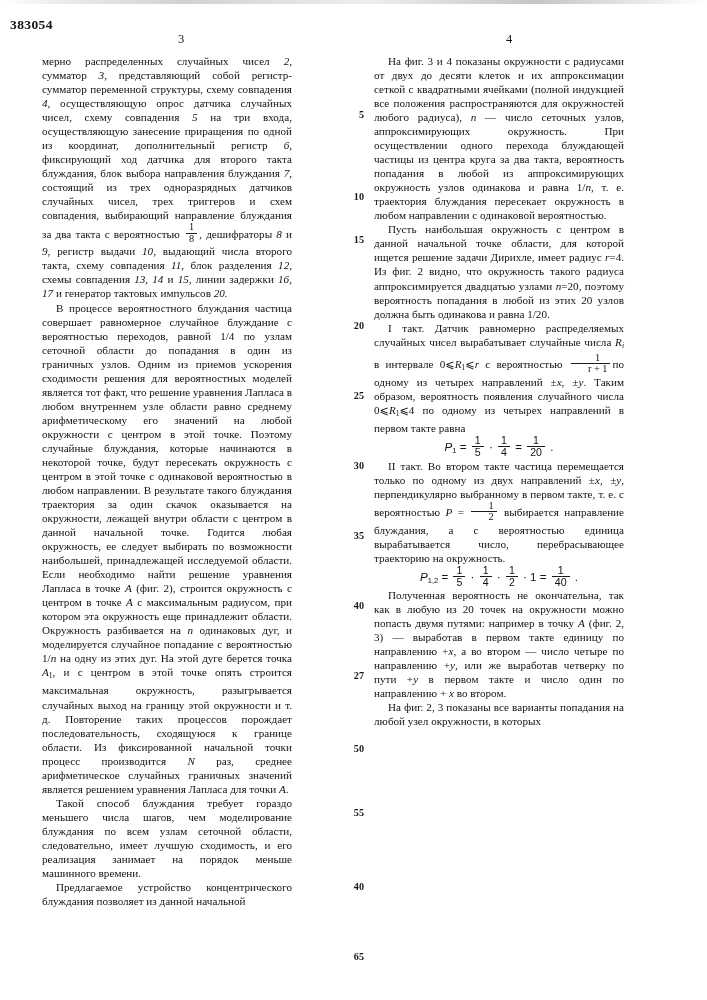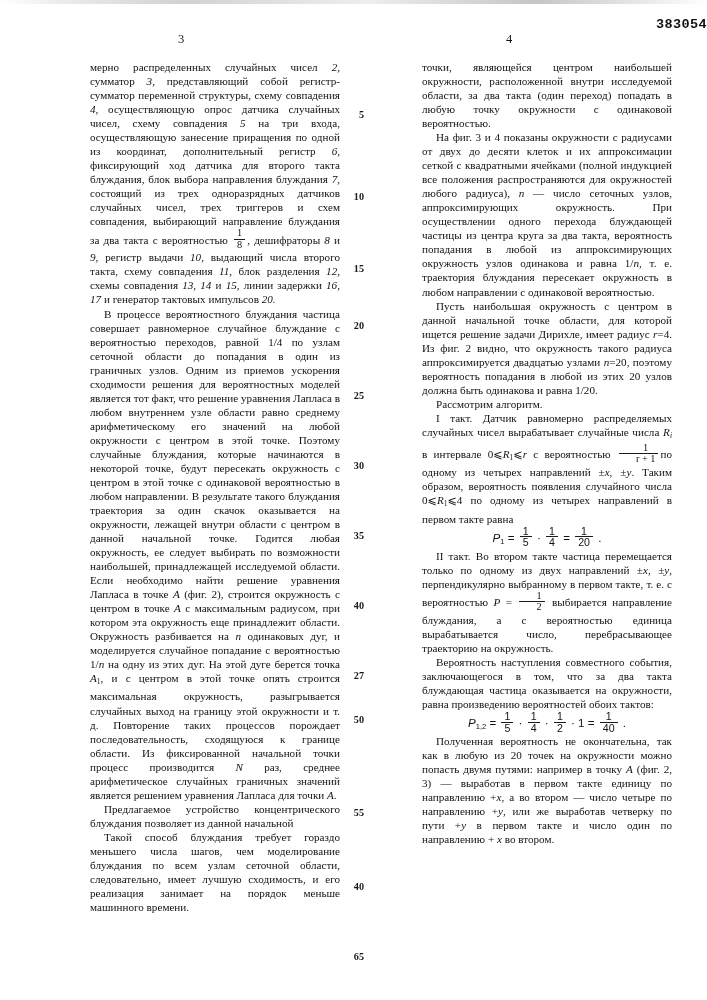--- a/index.html
+++ b/index.html
@@ -28,25 +28,25 @@
         rgba(120,120,120,.28) 52%,
         rgba(40,40,40,.60) 76%,
         rgba(255,255,255,0) 100%);
     opacity: .45;
   }
 
   .patent-number {
     position: absolute;
     top: 17px;
     left: 10px; right: 0;
-    text-align: right;
+    text-align: left;
     font-size: 13.5px;
     font-weight: bold;
     letter-spacing: .4px;
-    font-family: Liberation Mono, monospace;
+    font-family: Liberation Serif, serif;
   }
 
   .col-heads {
     position: absolute;
     top: 32px;
     left: 0; right: 0;
     height: 20px;
   }
   .col-head {
     position: absolute;
@@ -64,28 +64,27 @@
     width: 707px;
   }
 
   .columns {
     position: relative;
     width: 707px;
   }
 
   .col {
     position: absolute;
-    top: 8px;
+    top: 2px;
     width: 250px;
     font-size: 11.15px;
     line-height: 14.03px;
     text-align: justify;
     text-justify: inter-word;
     hyphens: manual;
-    margin-left: 48px;
   }
   .col.left  { left: 42px; }
   .col.right { left: 374px; }
 
   .col p {
     margin: 0;
     padding: 0;
   }
   .col p.indent {
     text-indent: 14px;
@@ -199,63 +198,61 @@
           на <i>n</i> одинаковых дуг, и моделируется случайное попадание с
           вероятностью 1/<i>n</i> на одну из этих дуг. На этой дуге берется
           точка <i>A</i><span class="sub" style="font-size:7.6px;vertical-align:-0.28em">1</span>,
           и с центром в этой точке опять строится максимальная окружность,
           разыгрывается случайных выход на границу этой окружности и т. д.
           Повторение таких процессов порождает последовательность, сходящуюся к
           границе области. Из фиксированной начальной точки процесс производится
           <i>N</i> раз, среднее арифметическое случайных граничных значений
           является решением уравнения Лапласа для точки <i>A.</i></span></p>
 
+      <p class="indent"><span>Такой способ блуждания требует гораздо меньшего числа шагов, чем моделирование блуждания по всем узлам сеточной области, следовательно, имеет лучшую сходимость, и его реализация занимает на порядок меньше машинного времени.</span></p>
+
       <p class="indent"><span>Предлагаемое устройство концентрического блуждания позволяет из данной начальной</span></p>
-
-      <p class="indent"><span>Такой способ блуждания требует гораздо меньшего числа шагов, чем моделирование блуждания по всем узлам сеточной области, следовательно, имеет лучшую сходимость, и его реализация занимает на порядок меньше машинного времени.</span></p>
     </div>
 
     <div class="linenums">
       <span class="ln" style="top:56.1px">5</span>
       <span class="ln" style="top:138px">10</span>
-      <span class="ln" style="top:210px">15</span>
+      <span class="ln" style="top:181px">15</span>
       <span class="ln" style="top:266.6px">20</span>
       <span class="ln" style="top:336.7px">25</span>
       <span class="ln" style="top:406.9px">30</span>
       <span class="ln" style="top:477.0px">35</span>
       <span class="ln" style="top:547.2px">40</span>
       <span class="ln" style="top:617.3px">27</span>
-      <span class="ln" style="top:661px">50</span>
+      <span class="ln" style="top:690px">50</span>
       <span class="ln" style="top:754px">55</span>
       <span class="ln" style="top:827.8px">40</span>
       <span class="ln" style="top:897.9px">65</span>
     </div>
 
     <div class="col right">
 
-      <p><span>точки, являющейся центром наибольшей окружности, расположенной внутри исследуемой области, за два такта (один переход) попадать в любую точку окружности с одинаковой вероятностью.</span></p>
 
       <p class="indent"><span>На фиг. 3 и 4 показаны окружности с радиусами
           от двух до десяти клеток и их аппроксимации сеткой с квадратными
           ячейками (полной индукцией все положения распространяются для
           окружностей любого радиуса), <i>n</i> — число сеточных узлов,
           аппроксимирующих окружность. При осуществлении одного перехода
           блуждающей частицы из центра круга за два такта, вероятность попадания
           в любой из аппроксимирующих окружность узлов одинакова и равна
           1/<i>n</i>, т. е. траектория блуждания пересекает окружность в любом
           направлении с одинаковой вероятностью.</span></p>
 
       <p class="indent"><span>Пусть наибольшая окружность с центром в
           данной начальной точке области, для которой ищется решение задачи
           Дирихле, имеет радиус <i>r</i>=4. Из фиг. 2 видно, что окружность
           такого радиуса аппроксимируется двадцатью узлами <i>n</i>=20, поэтому
           вероятность попадания в любой из этих 20 узлов должна быть одинакова и
           равна 1/20.</span></p>
 
-      <p class="indent"><span>Рассмотрим алгоритм.</span></p>
 
       <p class="indent"><span>I такт. Датчик равномерно распределяемых
           случайных чисел вырабатывает случайные числа <i>R<span class="sub" style="font-size:7.6px;vertical-align:-0.28em">i</span></i> в интервале
           0⩽<i>R</i><span class="sub" style="font-size:7.6px;vertical-align:-0.28em">1</span>⩽<i>r</i>
           с вероятностью <span class="frac"><span class="num">1</span><span class="den" style="">r + 1</span></span>по
           одному из четырех направлений ±<i>x</i>, ±<i>y</i>. Таким образом,
           вероятность появления случайного числа 0⩽<i>R</i><span class="sub" style="font-size:7.6px;vertical-align:-0.28em">1</span>⩽4 по одному из
           четырех направлений в первом такте равна</span></p>
 
       <div class="formula"><span class="var">P</span><span class="sub">1</span> =
@@ -264,33 +261,33 @@
           <span class="frac"><span class="num">1</span><span class="den">20</span></span> .
       </div>
 
       <p class="indent"><span>II такт. Во втором такте частица перемещается
           только по одному из двух направлений ±<i>x</i>, ±<i>y</i>,
           перпендикулярно выбранному в первом такте, т. е. с вероятностью
           <i>P</i> = <span class="frac"><span class="num">1</span><span class="den">2</span></span> выбирается направление
           блуждания, а с вероятностью единица вырабатывается число,
           перебрасывающее траекторию на окружность.</span></p>
 
-      <p class="indent"><span>Вероятность наступления совместного события, заключающегося в том, что за два такта блуждающая частица оказывается на окружности, равна произведению вероятностей обоих тактов:</span></p>
 
       <div class="formula"><span class="var">P</span><span class="sub">1,2</span> =
           <span class="frac"><span class="num">1</span><span class="den">5</span></span> ·
           <span class="frac"><span class="num">1</span><span class="den">4</span></span> ·
           <span class="frac"><span class="num">1</span><span class="den">2</span></span> · 1 =
           <span class="frac"><span class="num">1</span><span class="den">40</span></span> .
       </div>
 
       <p class="indent"><span>Полученная вероятность не окончательна, так
           как в любую из 20 точек на окружности можно попасть двумя путями:
           например в точку <i>A</i> (фиг. 2, 3) — выработав в первом такте
           единицу по направлению +<i>x</i>, а во втором — число четыре по
           направлению +<i>y</i>, или же выработав четверку по пути +<i>y</i> в
           первом такте и число один по направлению + <i>x</i> во
           втором.</span></p>
 
+      <p class="indent"><span>На фиг. 2, 3 показаны все варианты попадания на любой узел окружности, в которых</span></p>
     </div>
 
   </div>
 </div>
 
 </body></html>

